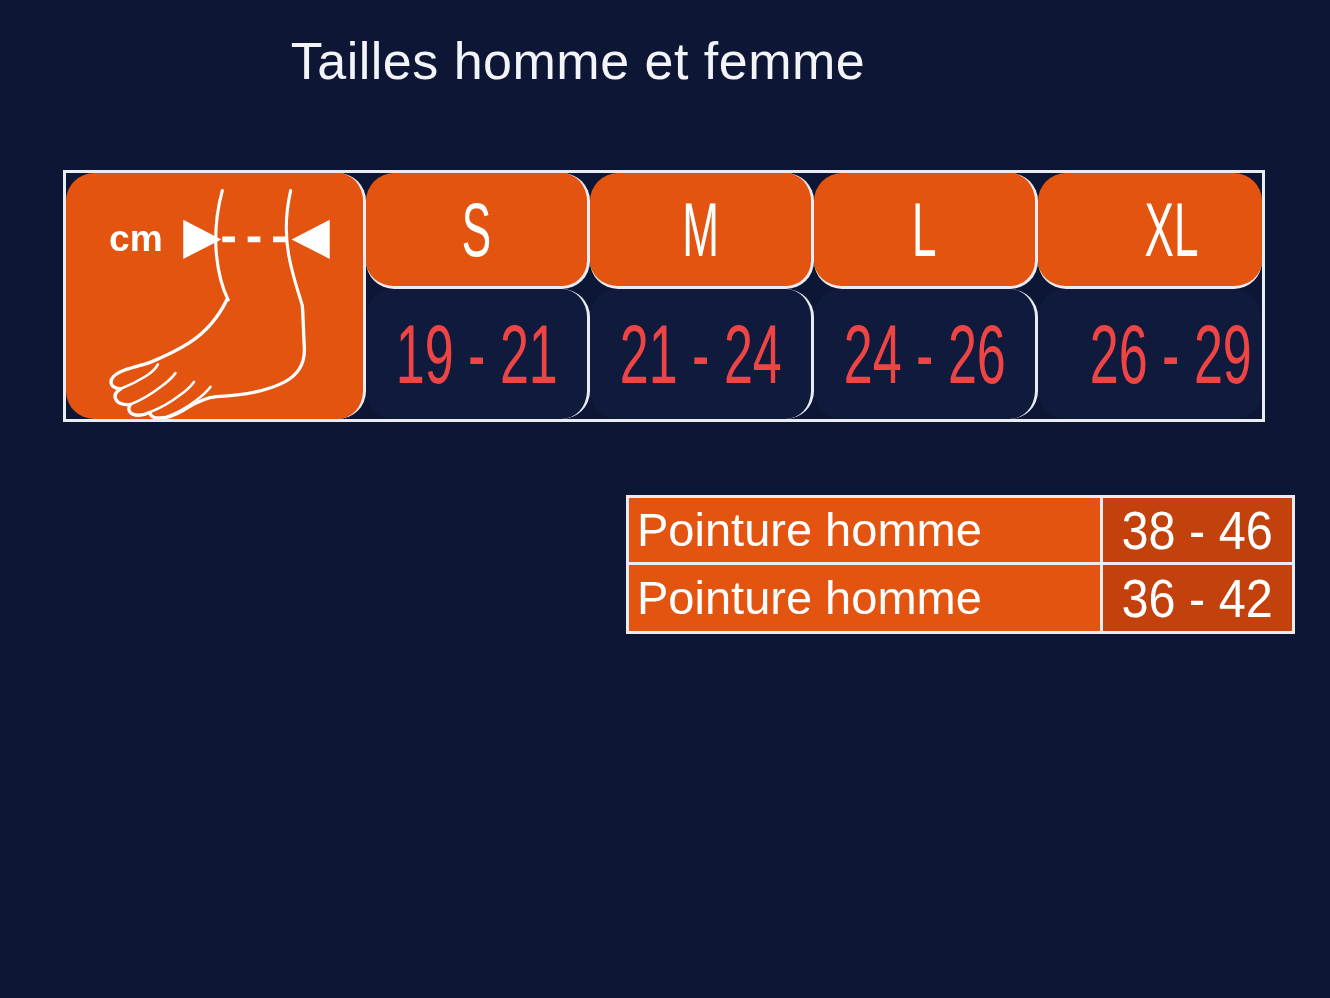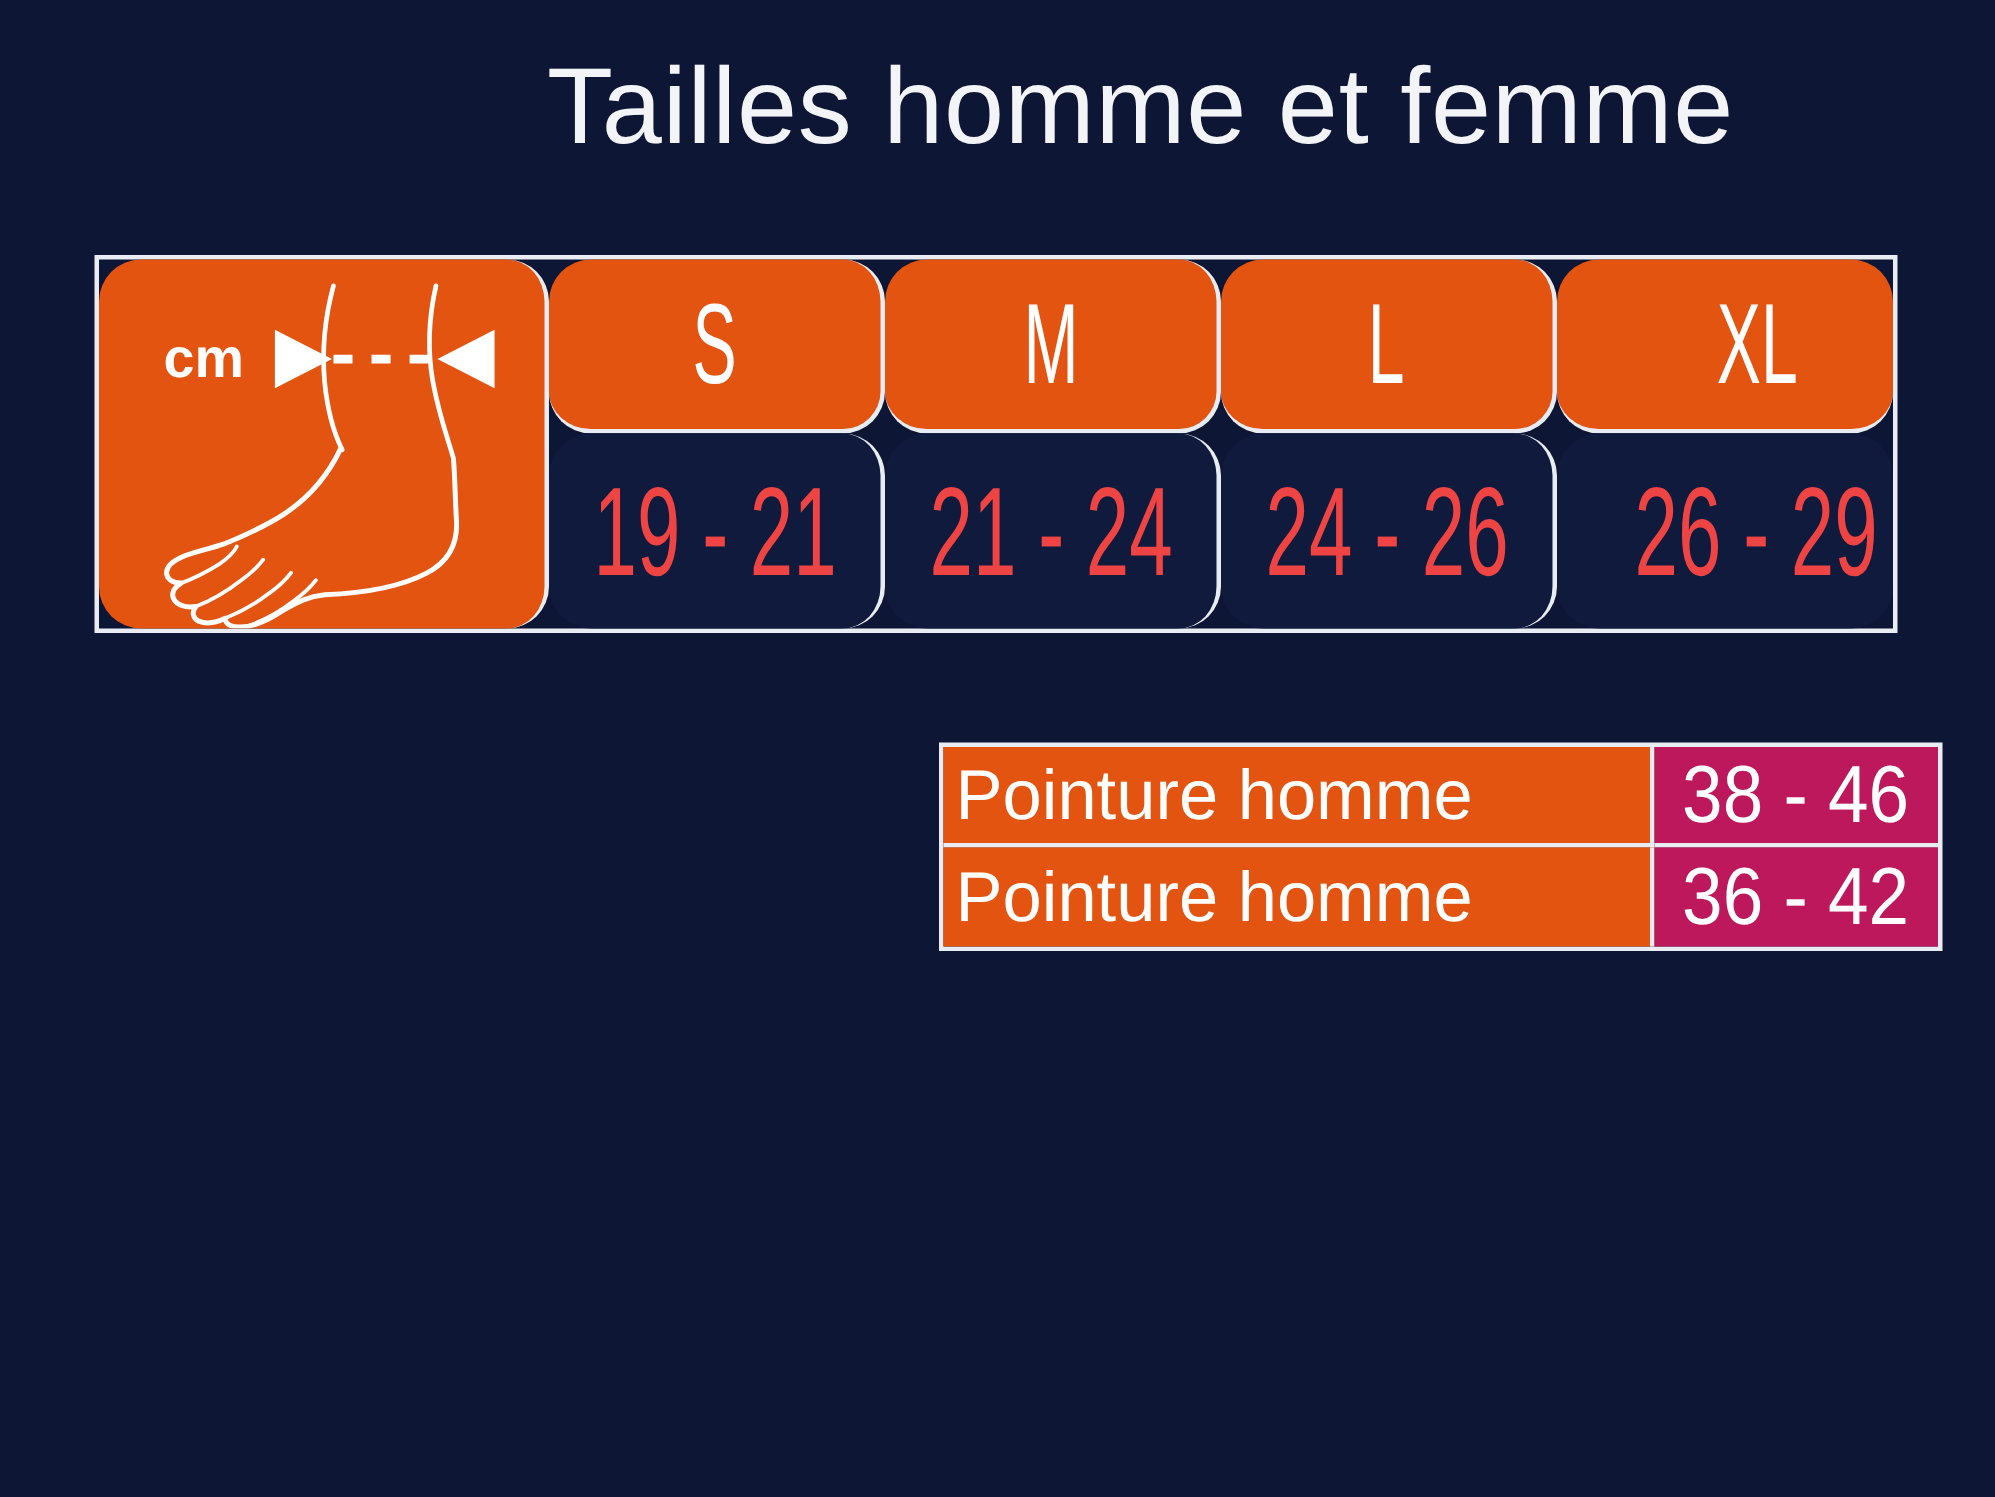--- a/index.html
+++ b/index.html
@@ -15,23 +15,23 @@
     overflow: hidden;
     position: relative;
   }
 
   
   .page-title {
     position: absolute;
     left: 0;
     top: 34px;
     width: 1156px;
-    text-align: right;
+    text-align: center;
     color: #f2f4f8;
-    font-size: 72px;
+    font-size: 52px;
     font-weight: 400;
     letter-spacing: 0.5px;
     line-height: 1.05;
     white-space: nowrap;
   }
 
   
   .size-table {
     position: absolute;
     left: 63px;
@@ -123,21 +123,21 @@
   .pointure-table .p-cell.last-col { border-right: none; }
   .pointure-table .p-cell.last-row { border-bottom: none; }
 
   .p-cell.p-label {
     background: #e2540f;
     color: #ffffff;
     justify-content: flex-start;
     padding-left: 8px;
   }
   .p-cell.p-value {
-    background: #be185d;
+    background: #c2410c;
     color: #ffffff;
     justify-content: center;
   }
   .p-label-text {
     font-size: 47px;
     font-weight: 400;
     line-height: 1;
     white-space: nowrap;
   }
   .p-value-text {

